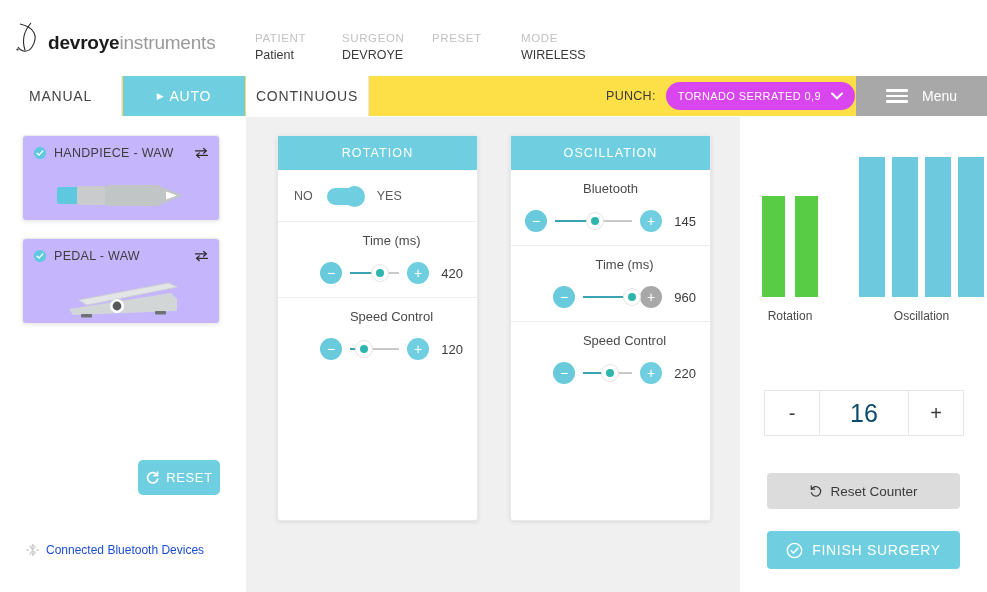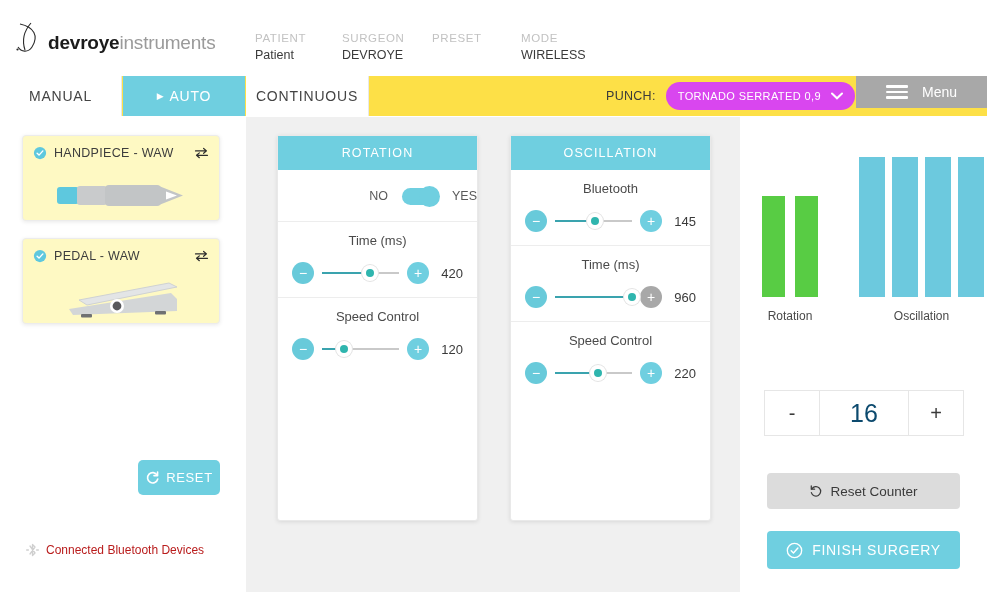--- a/index.html
+++ b/index.html
@@ -35,69 +35,69 @@
   .tab .play { font-size: 9px; margin-right: 5px; }
 
   .punch-wrap { position: absolute; top: 76px; left: 606px; height: 40px; display: flex; align-items: center; }
   .punch-label { font-size: 12.5px; color: #3a3a3a; letter-spacing: 0.3px; }
   .punch-select {
     margin-left: 10px; height: 28px; padding: 0 12px; border-radius: 14px;
     background: #d946ef; color: #ffffff; font-size: 11px; letter-spacing: 0.4px;
     display: flex; align-items: center; gap: 10px; cursor: pointer; white-space: nowrap;
   }
   .menu-btn {
-    position: absolute; top: 76px; left: 856px; width: 131px; height: 32px;
+    position: absolute; top: 76px; left: 856px; width: 131px; height: 40px;
     background: #a8a8a8; display: flex; align-items: center; justify-content: center;
     gap: 14px; cursor: pointer;
   }
   .burger { display: flex; flex-direction: column; gap: 3px; }
   .burger span { display: block; width: 22px; height: 2.5px; background: #ffffff; border-radius: 1px; }
   .menu-label { color: #ffffff; font-size: 14px; }
 
   
   .sidebar { position: absolute; top: 117px; left: 0; width: 246px; height: 475px; background: #ffffff; }
   .center { position: absolute; top: 117px; left: 246px; width: 494px; height: 475px; background: #f0f0f0; }
   .rightcol { position: absolute; top: 117px; left: 740px; width: 247px; height: 475px; background: #ffffff; }
 
   
   .device-card {
-    position: absolute; left: 22px; width: 198px; background: #fef9c3;
+    position: absolute; left: 22px; width: 198px; background: #c4b5fd;
     border: 1px solid #ececec; border-radius: 4px;
     box-shadow: 0 1px 4px rgba(0,0,0,0.09);
   }
   .device-head { display: flex; align-items: center; padding: 10px 10px 4px 10px; }
   .check-icon { width: 14px; height: 14px; flex: 0 0 14px; margin-right: 7px; }
   .device-title { font-size: 12.5px; color: #3d3d3d; letter-spacing: 0.3px; flex: 1; }
   .swap-icon { width: 15px; height: 12px; flex: 0 0 15px; }
   .device-art { height: 62px; display: flex; align-items: center; justify-content: center; }
 
   .reset-btn {
     position: absolute; left: 138px; top: 343px; width: 82px; height: 35px;
     background: #6fcfe0; border-radius: 5px; color: #ffffff;
     display: flex; align-items: center; justify-content: center; gap: 6px;
     font-size: 13px; letter-spacing: 0.6px; cursor: pointer;
   }
 
   .bt-status { position: absolute; left: 26px; bottom: 34px; display: flex; align-items: center; gap: 7px; }
-  .bt-text { font-size: 12px; color: #b91c1c; }
+  .bt-text { font-size: 12px; color: #1d4ed8; }
 
   
   .panel {
     position: absolute; top: 18px; width: 201px; height: 386px; background: #ffffff;
     border: 1px solid #e9e9e9; border-radius: 3px; box-shadow: 0 1px 4px rgba(0,0,0,0.10);
   }
   .panel-head {
     height: 34px; background: #6fcfe0; color: #ffffff; font-size: 12.5px;
     letter-spacing: 1.1px; display: flex; align-items: center; justify-content: center;
   }
   .ctrl-group { padding: 11px 0 10px 0; }
-  .ctrl-group + .ctrl-group { border-top: 1px solid #ededed; }
+  .ctrl-group + .ctrl-group { border-top: 1px solid #ededed; padding-left: 28px; }
   .ctrl-label { text-align: center; font-size: 13px; color: #4a4a4a; margin-bottom: 11px; }
 
-  .toggle-row { display: flex; align-items: center; justify-content: flex-end; gap: 14px; height: 30px; padding-left: 16px; }
+  .toggle-row { display: flex; align-items: center; justify-content: flex-start; gap: 14px; height: 30px; padding-left: 16px; }
   .toggle-word { font-size: 12.5px; color: #5a5a5a; }
   .toggle {
     position: relative; width: 36px; height: 17px; border-radius: 9px; background: #6fcfe0; cursor: pointer;
   }
   .toggle .knob {
     position: absolute; top: -2px; right: -2px; width: 21px; height: 21px;
     border-radius: 50%; background: #6fcfe0;
   }
 
   .slider-row { display: flex; align-items: center; padding: 0 14px; height: 28px; }

